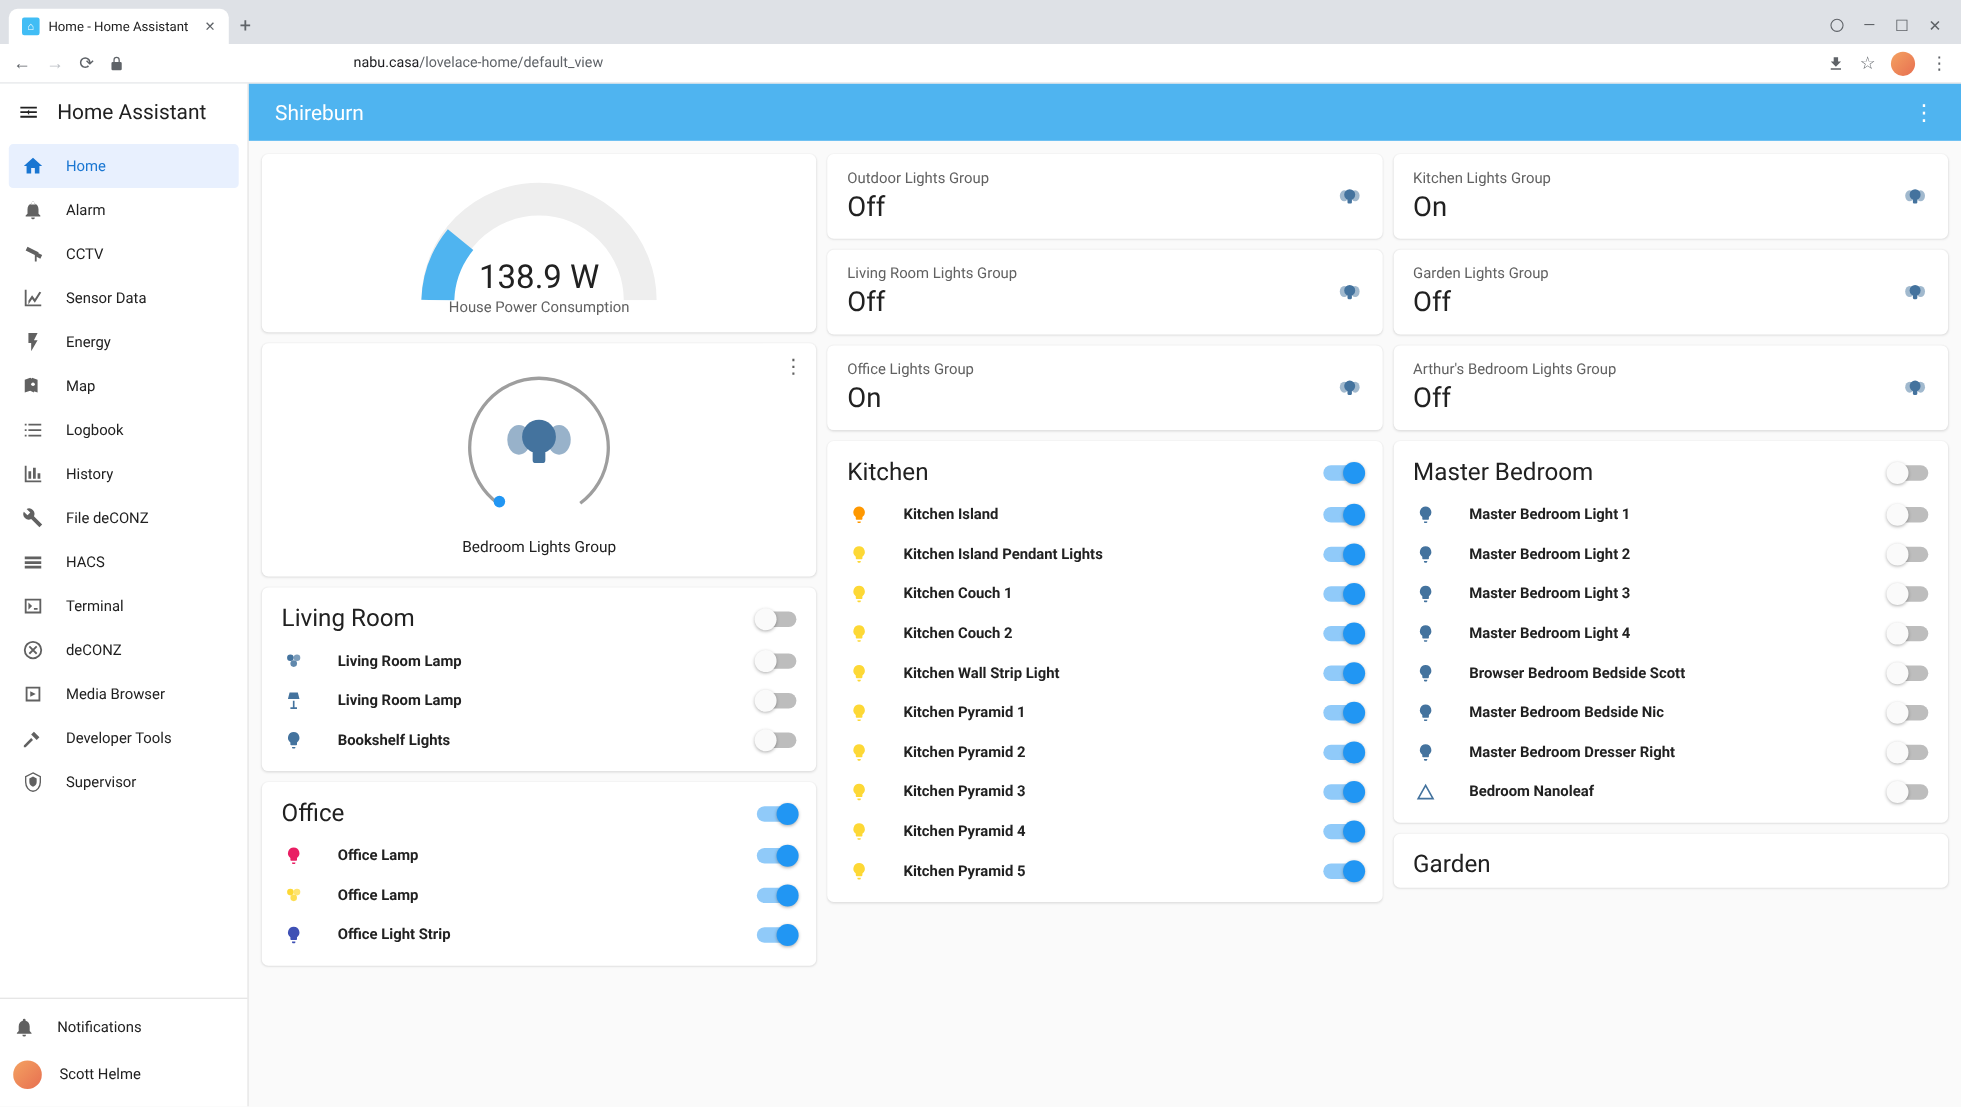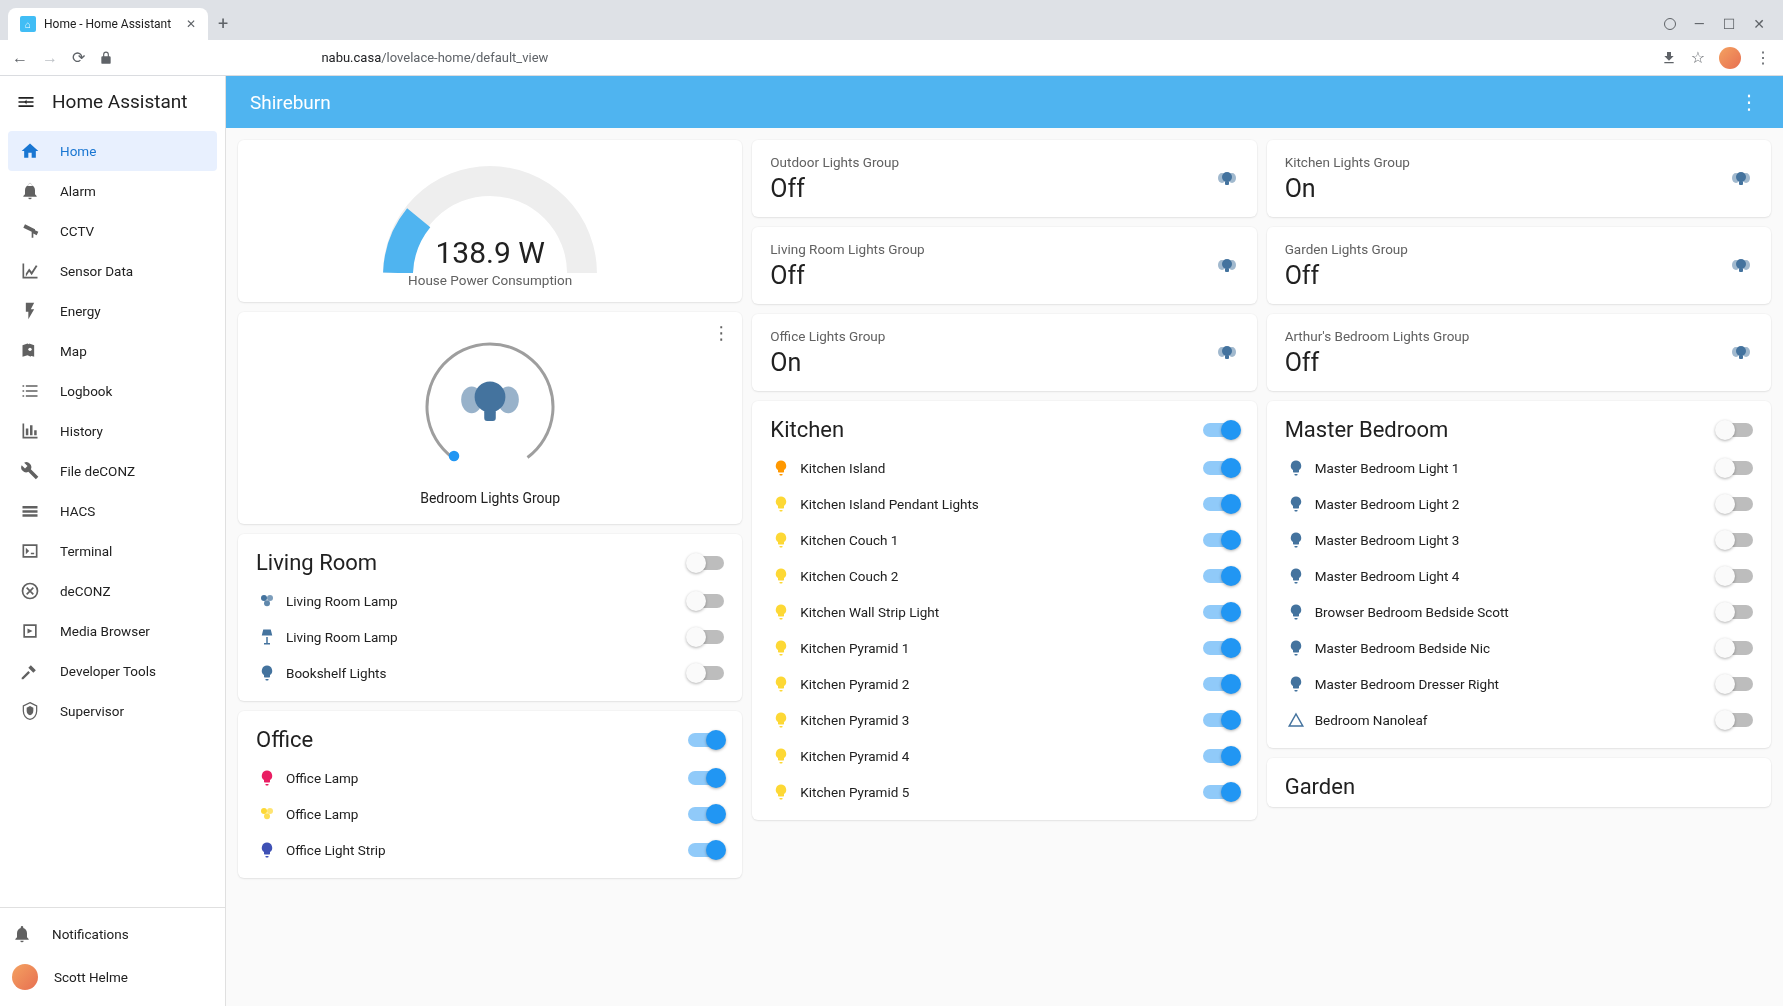--- a/index.html
+++ b/index.html
@@ -67,21 +67,21 @@
 
 .group-card { display: flex; align-items: center; padding: 14px 18px; gap: 12px; }
 .group-text { flex: 1; }
 .group-title { font-size: 13.5px; color: #616161; margin-bottom: 4px; }
 .group-state { font-size: 25px; color: #212121; }
 .group-icon { color: #44739e; }
 
 
 .entities-header { display: flex; align-items: center; padding: 16px 18px 8px; }
 .entities-title { font-size: 22px; color: #212121; flex: 1; }
-.entity-row { display: flex; align-items: center; padding: 9px 18px; gap: 8px; font-size: 13.5px; }
+.entity-row { display: flex; align-items: center; padding: 9px 18px; gap: 29px; font-size: 13.5px; font-weight: bold; }
 .entity-icon { width: 22px; display: flex; justify-content: center; }
 .entity-name { flex: 1; color: #212121; }
 
 
 .toggle { position: relative; width: 36px; height: 14px; background: #bdbdbd; border-radius: 7px; cursor: pointer; }
 .toggle::after { content: ''; position: absolute; width: 20px; height: 20px; background: #fafafa; border-radius: 50%; top: -3px; left: -2px; box-shadow: 0 1px 3px rgba(0,0,0,0.3); transition: 0.2s; }
 .toggle.on { background: #90caf9; }
 .toggle.on::after { background: #2196f3; left: 18px; }
 
 

